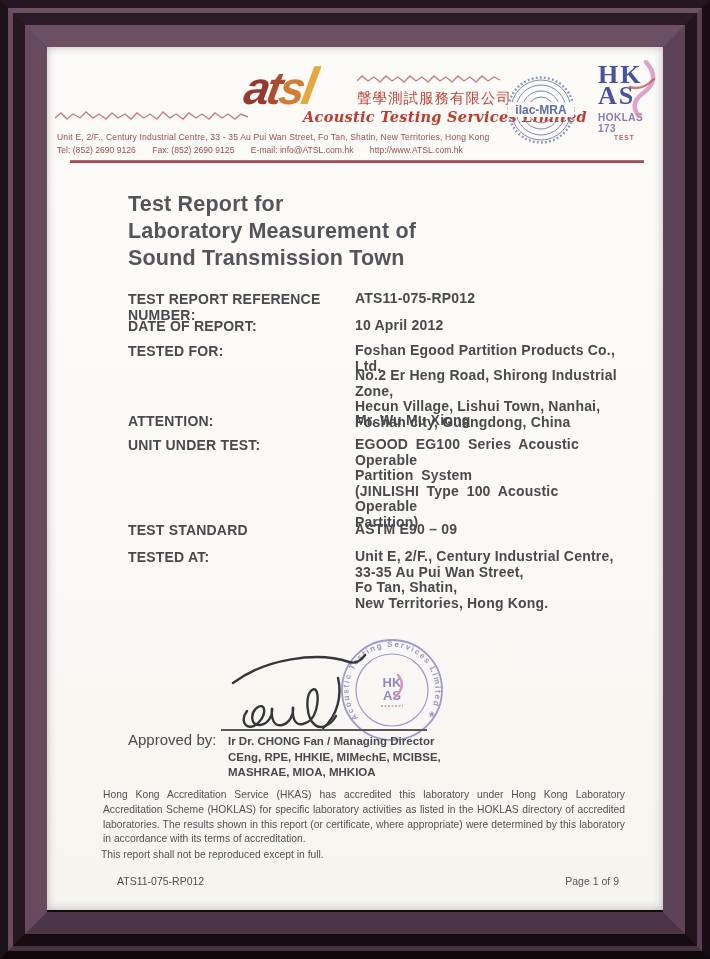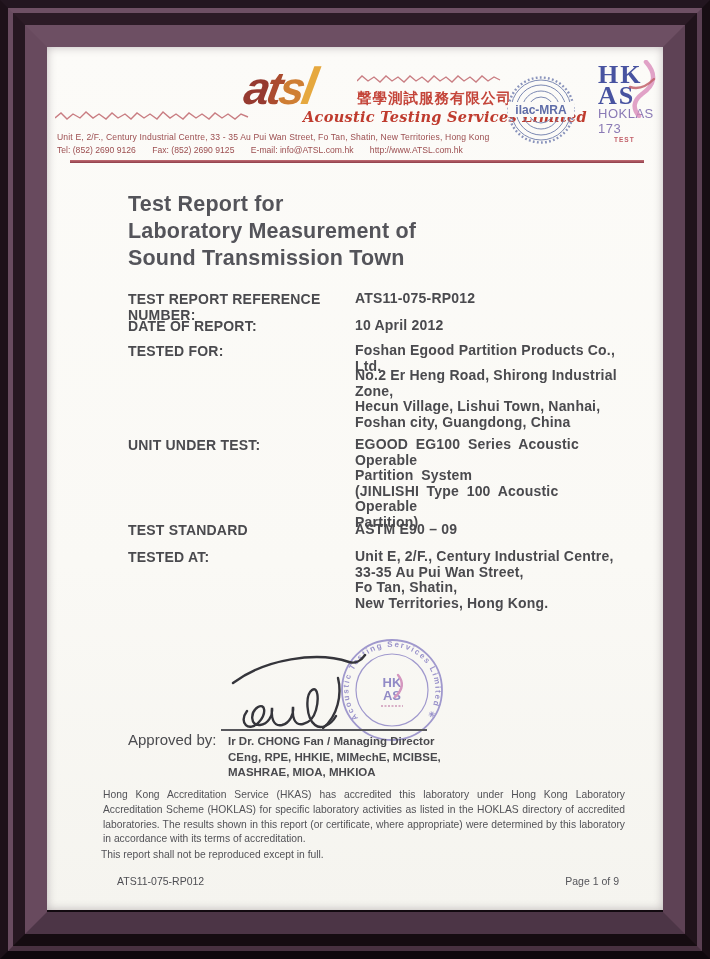--- a/index.html
+++ b/index.html
@@ -20,38 +20,38 @@
   .paper { position:absolute; left:47px; top:47px; width:616px; height:863px;
            background:linear-gradient(180deg,#fcfbf8 0%,#faf9f5 60%,#f5f4ef 100%);
            box-shadow:inset 0 0 10px rgba(40,20,35,.28); color:#4a4a4e; }
 
   
   .logo { position:absolute; left:198px; top:12px; font:italic bold 46px "Liberation Sans",sans-serif;
           letter-spacing:-3px; transform:skewX(-10deg); line-height:54px; }
   .logo .la { color:#963a30; } .logo .lt { color:#ab4c2f; }
   .logo .ls { color:#cf7e33; } .logo .ll { color:#e6a83e; font-size:52px; }
   .wave { position:absolute; }
-  .zh { position:absolute; left:310px; top:42px; font-size:14.5px; font-weight:bold;
+  .zh { position:absolute; left:310px; top:42px; font-size:14.5px; font-weight:normal;
         color:#c4453a; letter-spacing:1px; white-space:nowrap;
         font-family:"DejaVu Sans",sans-serif; }
   .en-script { position:absolute; left:256px; top:61px; font:italic bold 14.5px "DejaVu Serif",serif;
         color:#bf3b2e; letter-spacing:.3px; white-space:nowrap; }
   .addr { position:absolute; left:10px; top:85px; font-size:8.6px; color:#9c4e50;
           letter-spacing:.15px; white-space:nowrap; }
   .contact { position:absolute; left:10px; top:98px; font-size:8.6px; color:#9c4e50; white-space:nowrap; }
   .contact span { margin-right:14px; }
   .rule { position:absolute; left:23px; top:113px; width:574px; height:3px;
           background:linear-gradient(180deg,#c26d74,#8e3d49); }
 
   .ilac { position:absolute; left:459px; top:27px; }
   .hkas { position:absolute; left:551px; top:17px; width:66px; }
   .hkas-letters { font-family:"Liberation Serif",serif; font-weight:bold; font-size:26px;
                   line-height:21px; letter-spacing:2px; color:#4853a0; white-space:pre-line; }
   .hkas-swoosh { position:absolute; left:18px; top:-4px; }
-  .hoklas { margin-top:0; font-size:13px; font-weight:normal; color:#8a7ab5; letter-spacing:.5px; }
+  .hoklas { margin-top:6px; font-size:10px; font-weight:bold; color:#8a7ab5; letter-spacing:.5px; }
   .hoklas-test { margin-left:16px; font-size:6.5px; font-weight:bold; color:#c2606a; letter-spacing:1px; }
 
   
   .title { position:absolute; left:81px; top:144px; font-size:21.5px; font-weight:bold;
            line-height:27px; color:#54545a; letter-spacing:.2px; white-space:pre-line; }
   .frow { position:absolute; left:81px; display:flex; font-size:14px; font-weight:bold;
           color:#4a4a4e; letter-spacing:.2px; }
   .flabel { width:227px; flex:none; }
   .fvalue { width:268px; white-space:pre-line; line-height:15.5px; }
   .justified { word-spacing:3.5px; }
@@ -144,20 +144,24 @@
   </div>
   <div class="frow r3">
     <div class="flabel">TESTED FOR:</div>
     <div class="fvalue">Foshan Egood Partition Products Co., Ltd.</div>
   </div>
   <div class="frow r3b">
     <div class="flabel"></div>
     <div class="fvalue">No.2 Er Heng Road, Shirong Industrial Zone,
 Hecun Village, Lishui Town, Nanhai,
 Foshan city, Guangdong, China</div>
+  </div>
+  <div class="frow r4">
+    <div class="flabel">ATTENTION:</div>
+    <div class="fvalue">Mr. Wu Mu Xiong</div>
   </div>
   <div class="frow r5">
     <div class="flabel">UNIT UNDER TEST:</div>
     <div class="fvalue justified">EGOOD EG100 Series Acoustic Operable
 Partition System
 (JINLISHI Type 100 Acoustic Operable
 Partition)</div>
   </div>
   <div class="frow r6">
     <div class="flabel">TEST STANDARD</div>

